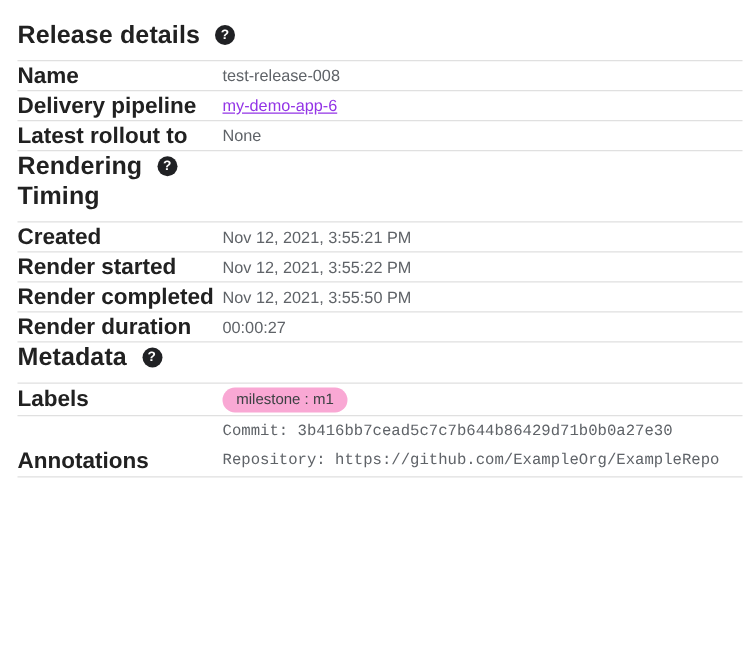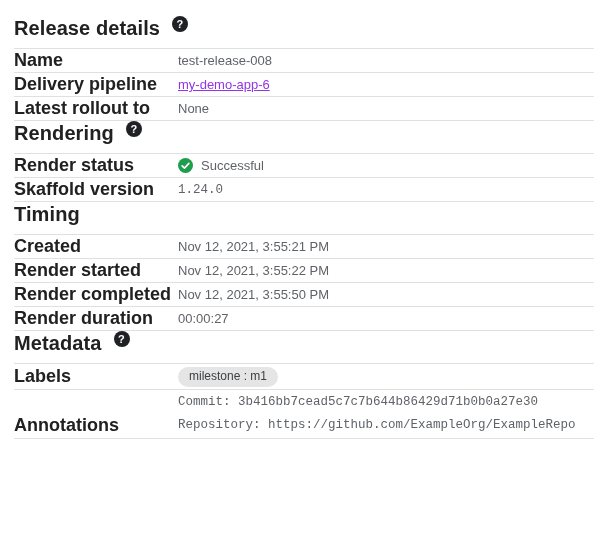--- a/index.html
+++ b/index.html
@@ -6,21 +6,21 @@
   html, body { width: 602px; height: 535px; background: #ffffff; overflow: hidden; }
   body {
     font-family: "Liberation Sans", sans-serif;
     padding: 16px 8px 0 14px;
     color: #212121;
   }
   .section { margin-top: 0; }
   .section + .section { }
   .section-header {
     display: flex;
-    align-items: flex-start;
+    align-items: center;
     font-size: 20px;
     font-weight: 700;
     letter-spacing: 0.1px;
     color: #212121;
     line-height: 24px;
   }
   .help-icon {
     width: 16px; height: 16px;
     margin-left: 12px;
     border-radius: 50%;
@@ -66,21 +66,21 @@
     font-size: 13px;
     color: #9334e6;
     text-decoration: underline;
     cursor: pointer;
   }
   .status-value { display: flex; align-items: center; }
   .check-icon { width: 15px; height: 15px; margin-right: 8px; flex: 0 0 15px; }
   .chip-row { min-height: 26px; }
   .chip {
     display: inline-block;
-    background: #e5e5e5;
+    background: #f9a8d4;
     border-radius: 10px;
     padding: 3px 11px 4px 11px;
     font-size: 12px;
     color: #3c4043;
     line-height: 13px;
   }
   .annotations-row { align-items: flex-end; padding: 1px 0; }
   .annotations-row .kv-label { line-height: 23px; }
   .mono-line { line-height: 23px; white-space: nowrap; }
 </style>
@@ -105,36 +105,20 @@
       <div class="kv-label">Latest rollout to</div>
       <div class="kv-value">None</div>
     </div>
   </div>
 </div>
 
 <div class="section">
   <div class="section-header">
     <span>Rendering</span>
     <span class="help-icon">?</span>
-  </div>
-  <div class="kv-table">
-    <div class="kv-row">
-      <div class="kv-label">Render status</div>
-      <div class="kv-value status-value">
-        <svg class="check-icon" viewBox="0 0 16 16">
-          <circle cx="8" cy="8" r="8" fill="#1e9e4c"></circle>
-          <path d="M4.4 8.3 L6.9 10.8 L11.6 5.7" stroke="#ffffff" stroke-width="1.8" fill="none" stroke-linecap="round" stroke-linejoin="round"></path>
-        </svg>
-        <span>Successful</span>
-      </div>
-    </div>
-    <div class="kv-row">
-      <div class="kv-label">Skaffold version</div>
-      <div class="kv-value mono">1.24.0</div>
-    </div>
   </div>
 </div>
 
 <div class="section">
   <div class="section-header">
     <span>Timing</span>
   </div>
   <div class="kv-table">
     <div class="kv-row">
       <div class="kv-label">Created</div>

